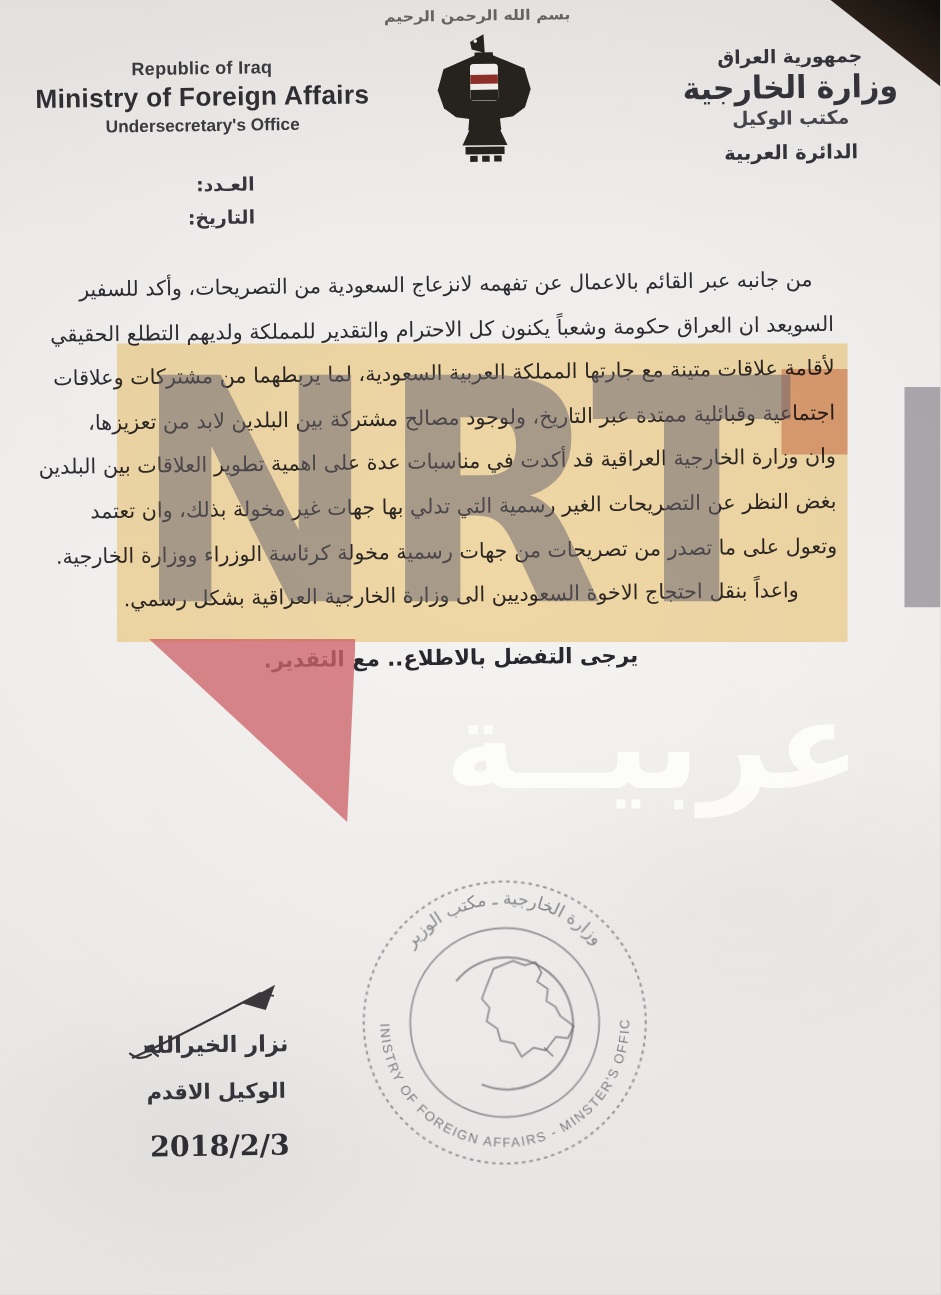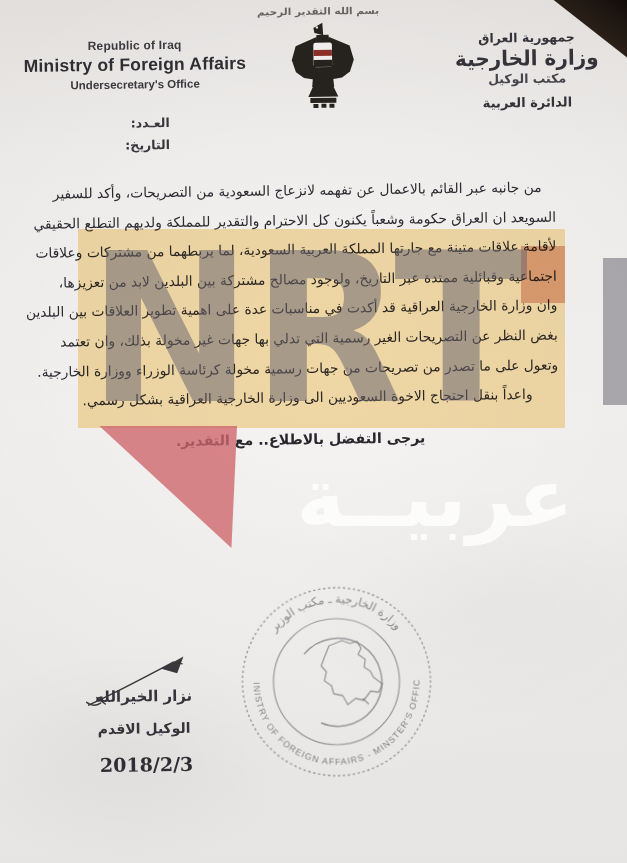--- a/index.html
+++ b/index.html
@@ -78,21 +78,21 @@
   <div class="dark-corner"></div>
 
   <div class="content">
 
     <div class="hdr-left">
       <div class="l1">Republic of Iraq</div>
       <div class="l2">Ministry of Foreign Affairs</div>
       <div class="l3">Undersecretary's Office</div>
     </div>
 
-    <div class="bismillah">بسم الله التقدير الرحيم</div>
+    <div class="bismillah">بسم الله الرحمن الرحيم</div>
 
     <svg class="emblem" width="78" height="90" viewBox="0 0 78 90">
       <g fill="#26231e">
         <path d="M39,3 l-9,5 1,5 7,2 -3,4 5,2 z"></path>
         <circle cx="33.5" cy="7.5" r="1.2" fill="#eceae8"></circle>
         <path d="M33,15 h12 l5,52 h-22 z"></path>
         <path d="M33,17 L12,26 8,40 12,52 20,58 33,60 z"></path>
         <path d="M45,17 L66,26 70,40 66,52 58,58 45,60 z"></path>
         <path d="M31,62 h16 l7,15 h-30 z"></path>
         <path d="M26,78 h26 v5 h-26 z"></path>

